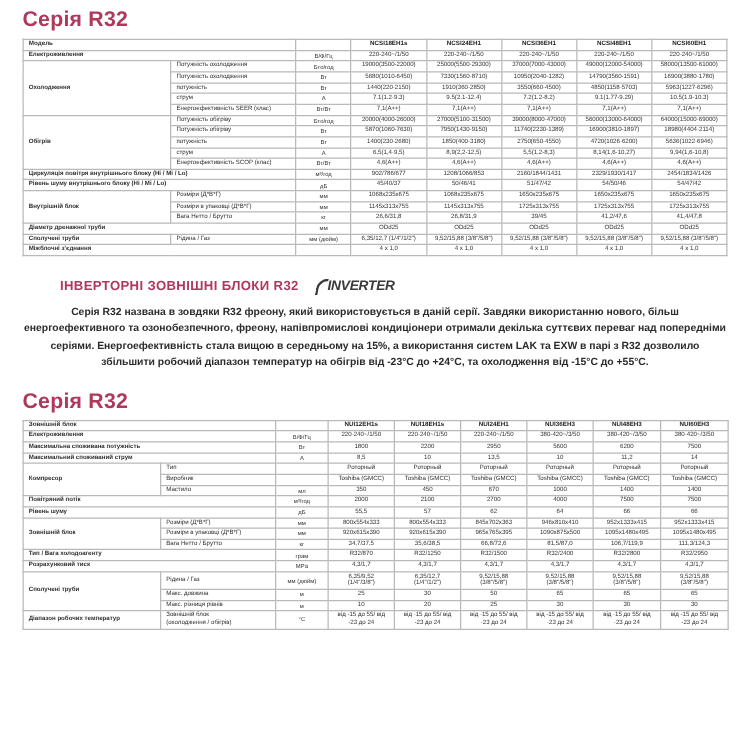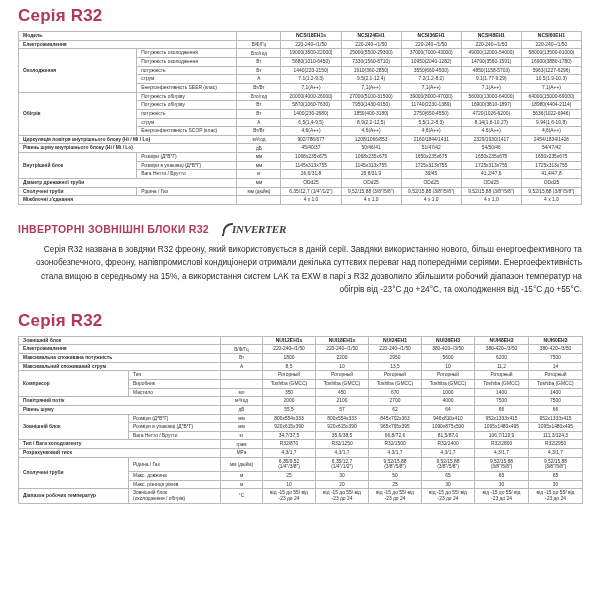--- a/index.html
+++ b/index.html
@@ -34,48 +34,50 @@
     display: flex;
     align-items: center;
     margin: 0 0 0 18px;
     gap: 14px;
   }
   .section-head-title {
     font-size: 10.5px;
     font-weight: bold;
     color: #b0385a;
     letter-spacing: 0.3px;
+    margin-left: 30px;
   }
   .inverter-logo {
     display: inline-flex;
     align-items: center;
     font-style: italic;
     font-weight: bold;
     font-size: 11px;
     color: #3a3a3a;
     letter-spacing: -0.2px;
   }
   .inverter-logo .swoosh {
     display: inline-block;
     width: 7px;
     height: 11px;
     margin-right: 0px;
     border-left: 2px solid #3a3a3a;
     border-top: 2px solid #3a3a3a;
     border-top-left-radius: 8px;
     transform: skewX(-10deg);
   }
-  .inverter-logo .txt { border-top: 0; font-family: Liberation Serif, serif; }
+  .inverter-logo .txt { border-top: 0; }
 
   .body-copy {
     margin: 7px 18px 0 18px;
     font-size: 8.3px;
     line-height: 1.62;
     color: #2b2b2b;
-    text-align: right;
+    text-align: center;
+    font-weight: bold;
   }
 
   
   table.spec {
     border-collapse: collapse;
     width: 564px;
     margin: 0 0 0 18px;
     table-layout: fixed;
   }
   table.spec td, table.spec th {

